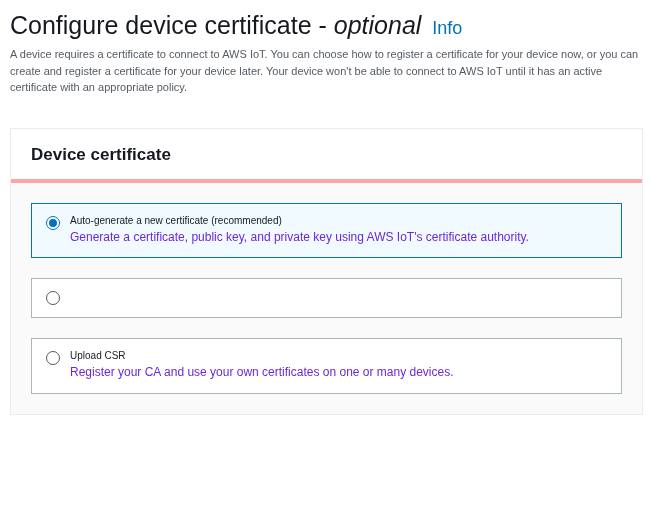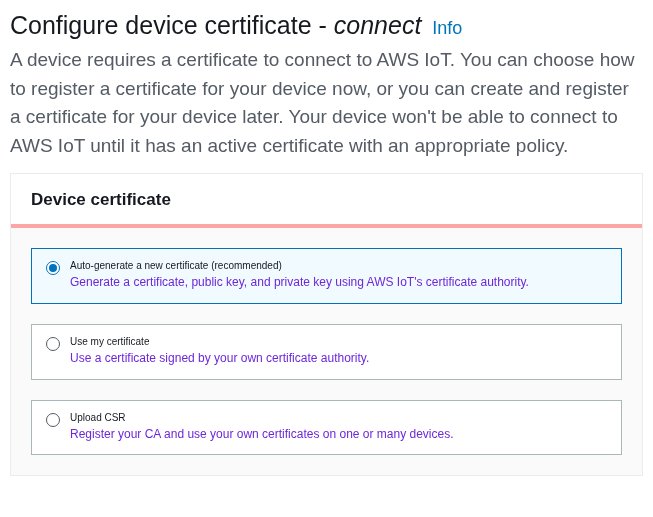--- a/index.html
+++ b/index.html
@@ -22,24 +22,24 @@
   .info-link {
     font-size: 18px;
     color: #0073bb;
     font-weight: 400;
     font-style: normal;
     margin-left: 4px;
     cursor: pointer;
     vertical-align: baseline;
   }
   .page-desc {
-    font-size: 19px;
+    font-size: 11px;
     color: #545b64;
     line-height: 1.5;
-    margin-bottom: 13px;
+    margin-bottom: 32px;
   }
   .panel {
     border: 1px solid #eaeded;
     background: #fff;
   }
   .panel-header {
     padding: 16px 20px 14px 20px;
     border-bottom: 4px solid #fca5a5;
   }
   .panel-header h2 {
@@ -97,45 +97,41 @@
     font-size: 12px;
     color: #6d28d9;
     margin-top: 2px;
     line-height: 1.4;
   }
 </style>
 </head>
 <body>
 
 <h1 class="page-title">
-  <span>Configure device certificate - </span><span class="optional">connect</span>
+  <span>Configure device certificate - </span><span class="optional">optional</span>
   <a class="info-link">Info</a>
 </h1>
 <p class="page-desc">A device requires a certificate to connect to AWS IoT. You can choose how to register a certificate for your device now, or you can create and register a certificate for your device later. Your device won't be able to connect to AWS IoT until it has an active certificate with an appropriate policy.</p>
 
 <div class="panel">
   <div class="panel-header">
     <h2>Device certificate</h2>
   </div>
   <div class="panel-body">
 
     <label class="option selected">
       <span class="radio"></span>
       <span class="option-text">
         <div class="option-title">Auto-generate a new certificate (recommended)</div>
         <div class="option-desc">Generate a certificate, public key, and private key using AWS IoT's certificate authority.</div>
       </span>
     </label>
 
     <label class="option">
       <span class="radio"></span>
-      <span class="option-text">
-        <div class="option-title">Use my certificate</div>
-        <div class="option-desc">Use a certificate signed by your own certificate authority.</div>
-      </span>
     </label>
 
     <label class="option">
       <span class="radio"></span>
       <span class="option-text">
         <div class="option-title">Upload CSR</div>
         <div class="option-desc">Register your CA and use your own certificates on one or many devices.</div>
       </span>
     </label>
 

